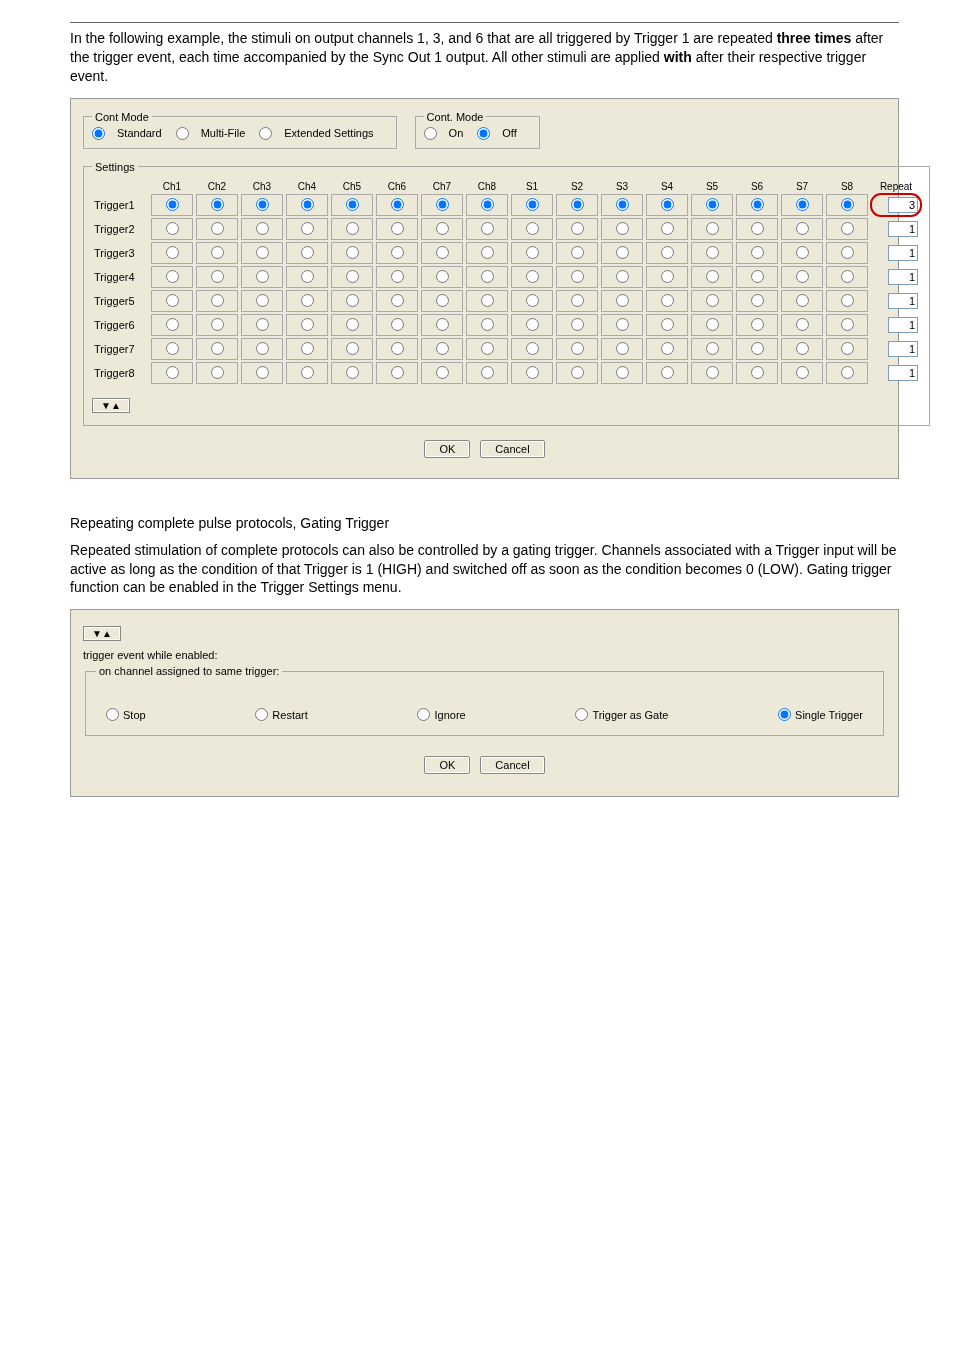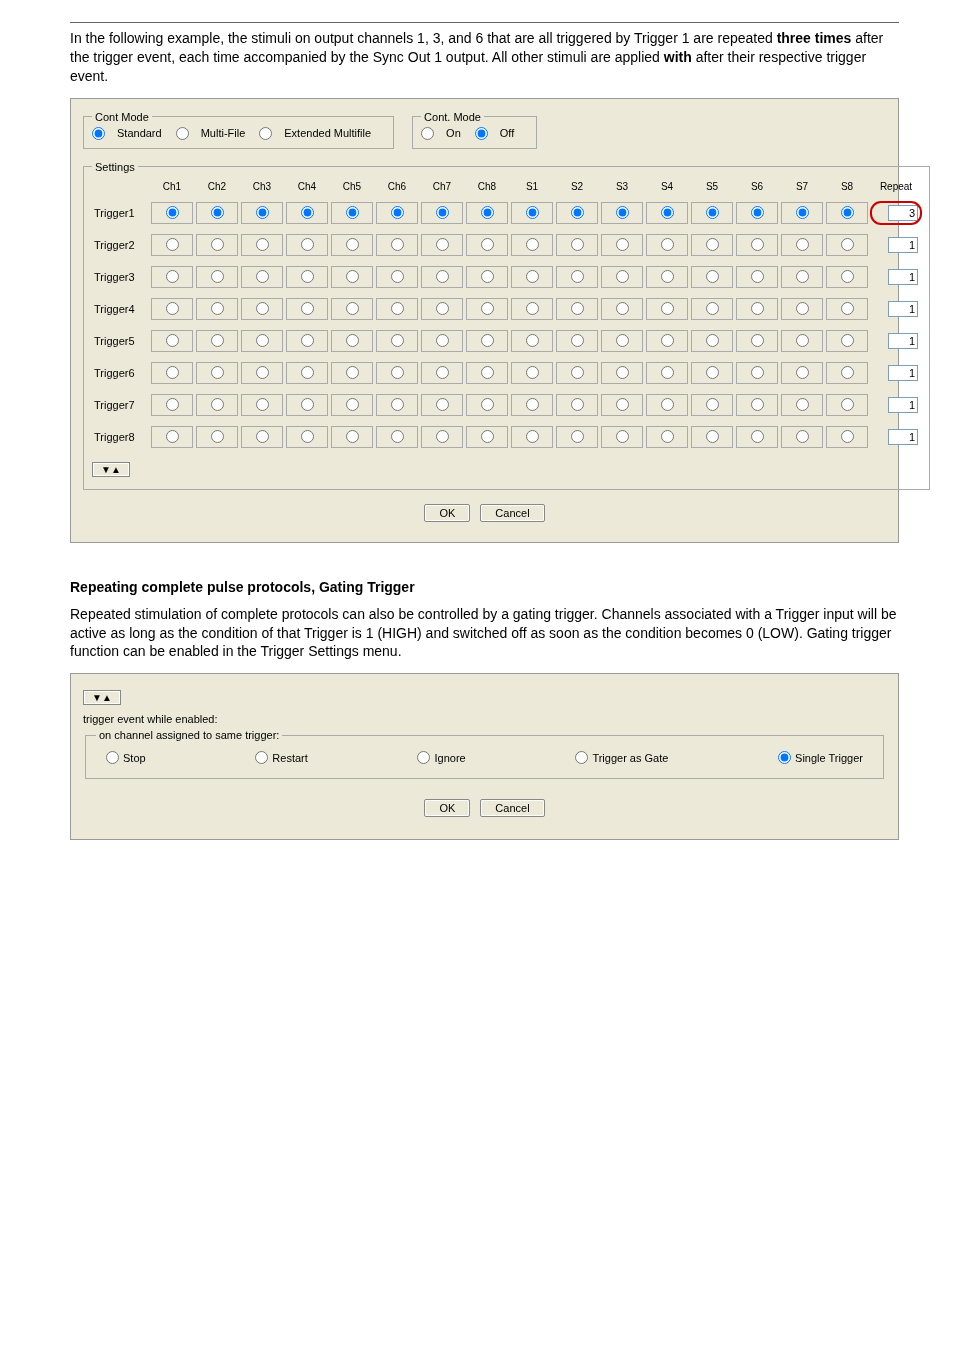--- a/index.html
+++ b/index.html
@@ -43,21 +43,21 @@
     font-size: 11px;
     position: relative;
   }
   legend { font-size: 11px; padding: 0 3px; }
   .top-row { display: flex; gap: 14px; }
   .radio-row label { margin-right: 14px; display: inline-flex; align-items: flex-start; gap: 12px; }
   input[type=radio] { margin: 0; }
   .grid {
     display: grid;
     grid-template-columns: 56px repeat(16, 42px) 50px;
-    gap: 10px 3px;
+    gap: 2px 3px;
     align-items: center;
     padding: 4px 0 8px;
   }
   .hdr-label { font-size: 10px; text-align: center; }
   .row-label { font-size: 11px; text-align: left; padding-left: 2px; }
   .cell {
     border: 1px solid #aaa;
     display: flex;
     align-items: center;
     justify-content: center;
@@ -94,21 +94,21 @@
     gap: 10px;
     padding: 6px 0 10px;
   }
   .dlg2 {
     border: 1px solid #999;
     background: #ece9d8;
     font-size: 11px;
     margin: 8px 0;
     padding: 10px 12px 12px;
   }
-  .sweep-row { display:flex; gap:64px; padding: 4px 10px;}
+  .sweep-row { display:flex; gap:64px; padding: 4px 10px; margin-top: 21px;}
   .sweep-row label { display:inline-flex; align-items:center; gap:4px;}
   .pagefoot {
     margin-top: 200px;
     border-top: 1px solid #333;
     padding-top: 4px;
     font-weight: bold;
     font-size: 13px;
   }
   .expand-btn {
     display:inline-block;
@@ -137,21 +137,21 @@
         <fieldset style="flex:0 0 auto;">
           <legend>Cont Mode</legend>
           <div class="radio-row" id="filemode-opts"><label>
                 <input type="radio" name="fm" checked="" style="">
                 <span>Standard</span>
               </label><label>
                 <input type="radio" name="fm" style="">
                 <span>Multi-File</span>
               </label><label>
                 <input type="radio" name="fm" style="">
-                <span>Extended Multifile</span>
+                <span>Extended Settings</span>
               </label></div>
         </fieldset>
         <fieldset style="flex:0 0 auto;">
           <legend>Cont. Mode</legend>
           <div class="radio-row" id="contmode-opts"><label>
                 <input type="radio" name="cm" style="">
                 <span>On</span>
               </label><label>
                 <input type="radio" name="cm" checked="" style="">
                 <span>Off</span>
@@ -600,21 +600,21 @@
         <span class="expand-btn">▼▲</span>
       </fieldset>
 
       <div class="dlg-buttons">
         <button class="btn">OK</button>
         <button class="btn">Cancel</button>
       </div>
     </div>
   </div>
 
-  <div style="font-weight:bold; font-size:14px; margin:36px 0 10px;">Repeating complete pulse protocols, Gating Trigger</div>
+  <div style="font-weight:normal; font-size:14px; margin:36px 0 10px;">Repeating complete pulse protocols, Gating Trigger</div>
   <div class="para">Repeated stimulation of complete protocols can also be controlled by a gating trigger. Channels associated with a Trigger input will be active as long as the condition of that Trigger is 1 (HIGH) and switched off as soon as the condition becomes 0 (LOW). Gating trigger function can be enabled in the Trigger Settings menu.</div>
 
   <div class="dlg2">
     <span class="expand-btn">▼▲</span>
     <div style="margin:2px 0 4px;">trigger event while enabled:</div>
     <fieldset style="padding:6px 10px 10px;">
       <legend>on channel assigned to same trigger:</legend>
       <div class="sweep-row" id="sweep-opts" style="justify-content:space-between;">
           <label>
             <input type="radio" name="sweep" style="">

